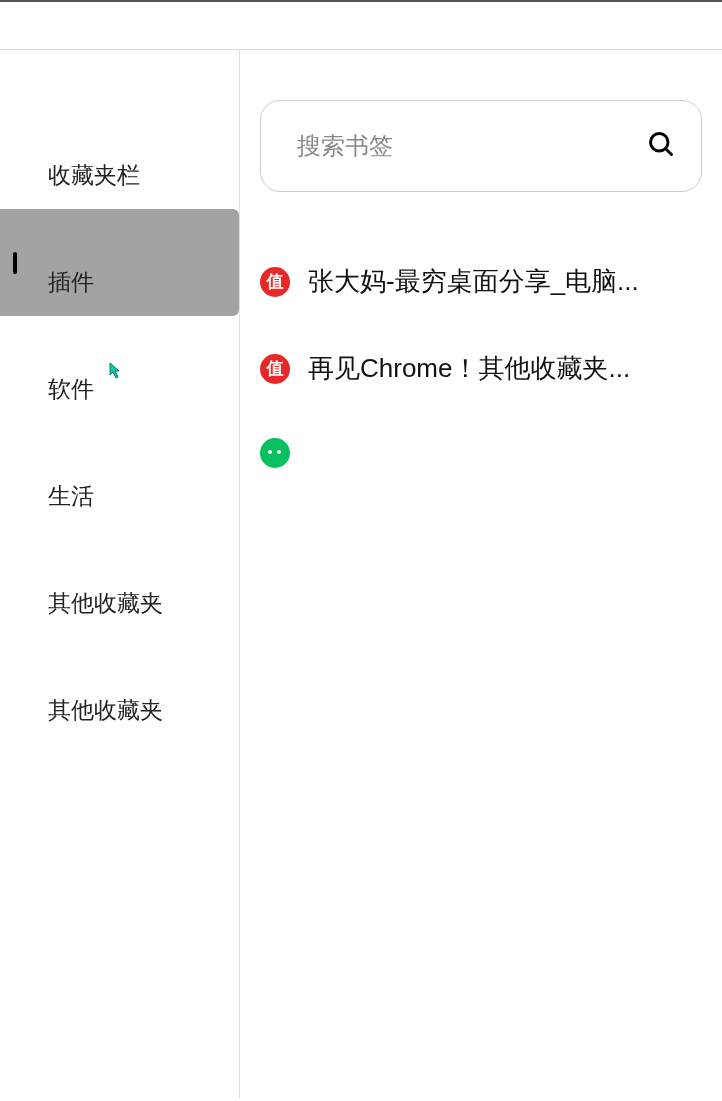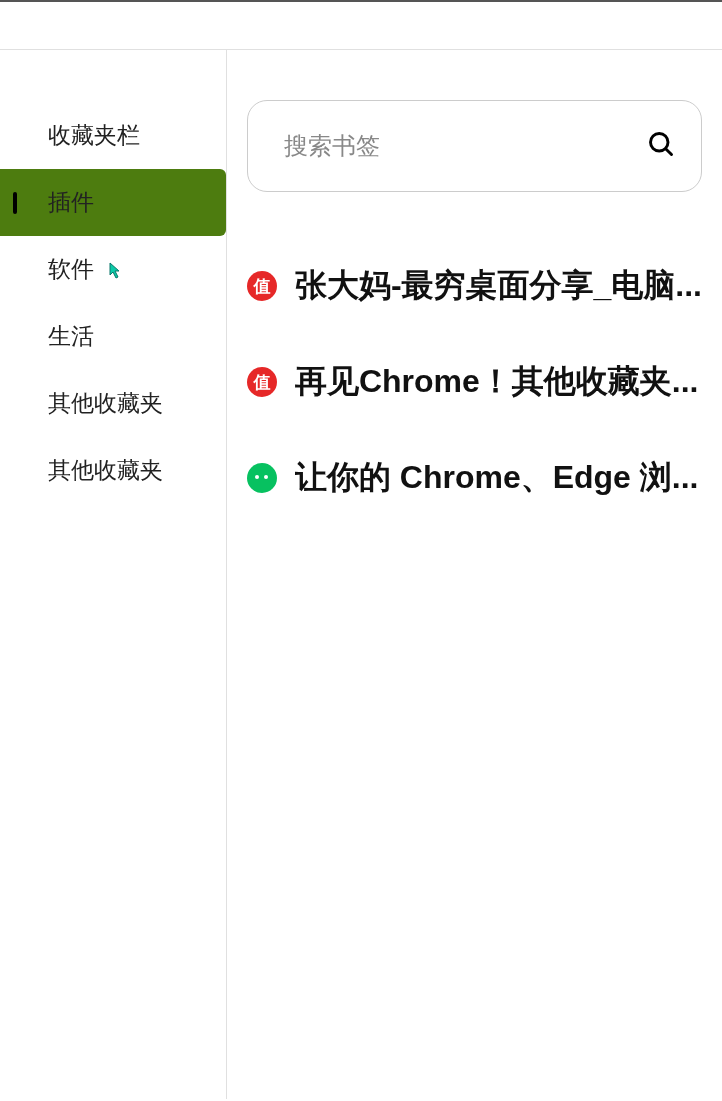--- a/index.html
+++ b/index.html
@@ -31,37 +31,38 @@
     .sidebar-item {
       position: relative;
       padding: 18px 20px 18px 48px;
       font-size: 23px;
       color: #222;
       cursor: pointer;
       display: flex;
       align-items: center;
     }
     .sidebar-item.active {
-      background: #4d7c0f;
+      background: #a3a3a3;
       border-top-right-radius: 6px;
       border-bottom-right-radius: 6px;
     }
     .sidebar-item.active::before {
       content: "";
       position: absolute;
       left: 13px;
       top: 50%;
       transform: translateY(-50%);
       width: 4px;
       height: 22px;
       background: #000;
       border-radius: 2px;
     }
     .sidebar-item-label {
       white-space: nowrap;
+      margin-top: 40px;
     }
     .cursor-icon {
       display: inline-block;
       margin-left: 10px;
       position: relative;
       top: 5px;
     }
     .main {
       flex: 1;
       padding: 50px 20px 0 20px;
@@ -123,28 +124,27 @@
       position: absolute;
       background: #fff;
       border-radius: 50%;
       width: 4px;
       height: 4px;
       top: 12px;
     }
     .icon-wechat::before { left: 8px; }
     .icon-wechat::after { left: 17px; }
     .bookmark-title {
-      font-size: 32px;
+      font-size: 26px;
       color: #111;
       white-space: nowrap;
       overflow: hidden;
       text-overflow: ellipsis;
       flex: 1;
       min-width: 0;
-      font-weight: bold;
     }
   </style>
 </head>
 <body>
 
 <div class="topbar"></div>
 
 <div class="container">
   <div class="sidebar">
     <div class="sidebar-item">
@@ -187,17 +187,16 @@
       <div class="bookmark-item">
         <span class="bookmark-icon icon-zhi">值</span>
         <span class="bookmark-title">张大妈-最穷桌面分享_电脑...</span>
       </div>
       <div class="bookmark-item">
         <span class="bookmark-icon icon-zhi">值</span>
         <span class="bookmark-title">再见Chrome！其他收藏夹...</span>
       </div>
       <div class="bookmark-item">
         <span class="bookmark-icon icon-wechat"></span>
-        <span class="bookmark-title">让你的 Chrome、Edge 浏...</span>
       </div>
     </div>
   </div>
 </div>
 
 </body></html>

